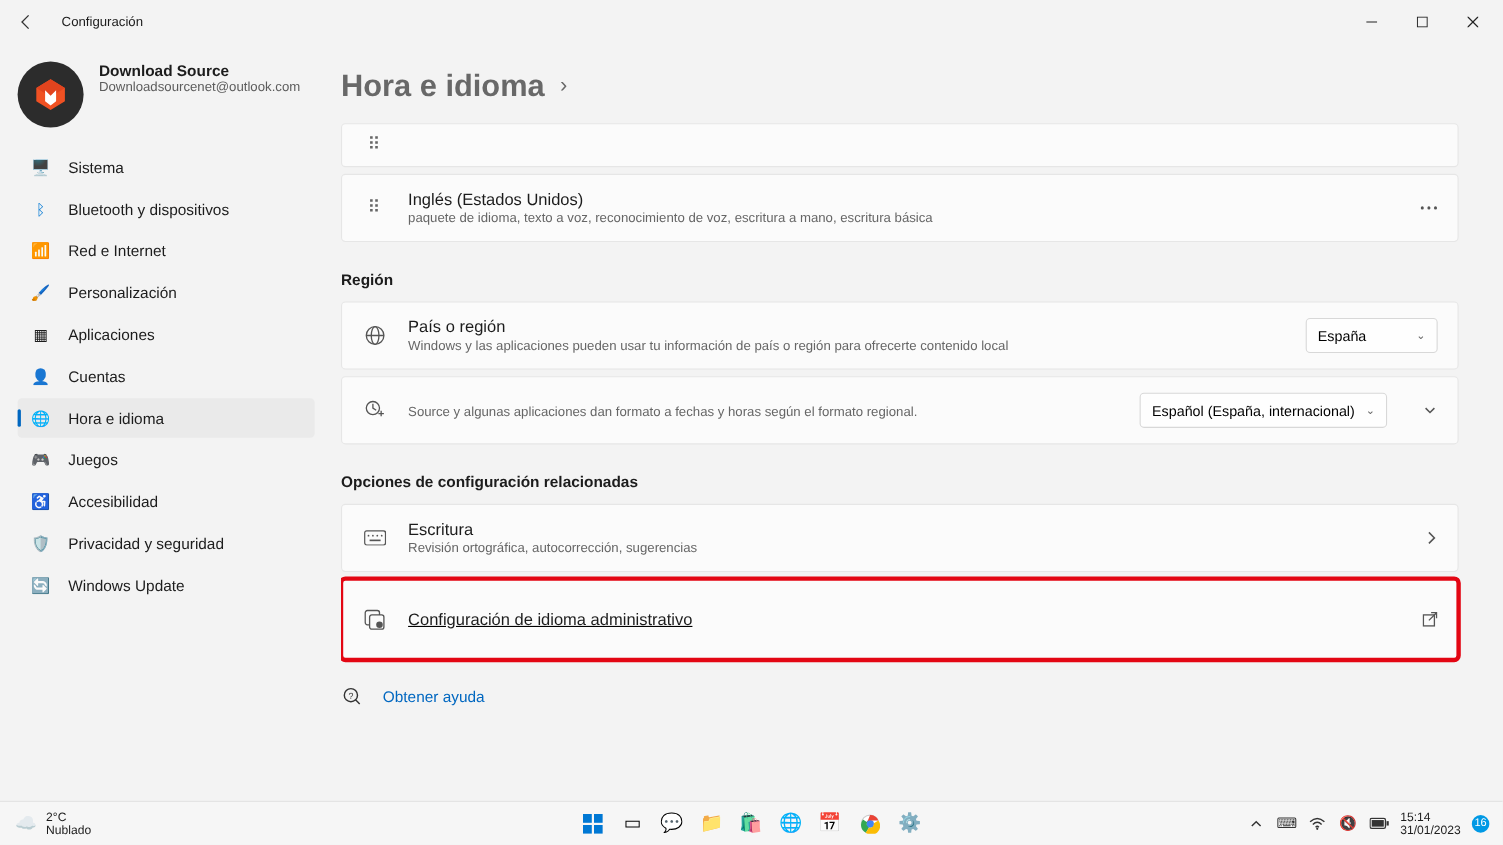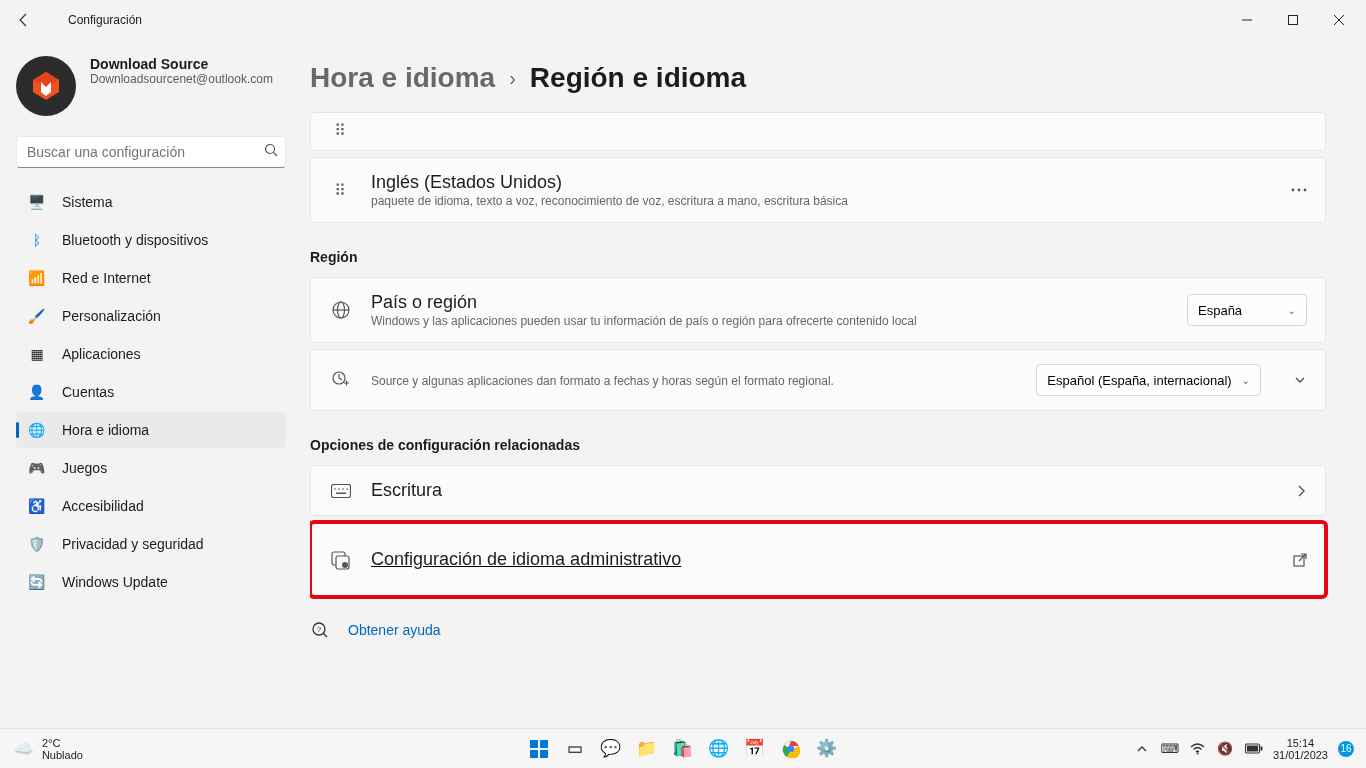--- a/index.html
+++ b/index.html
@@ -1,21 +1,21 @@
 <!DOCTYPE html>
 <html><head>
 <meta charset="utf-8">
 <style>
 * { margin: 0; padding: 0; box-sizing: border-box; font-family: "Segoe UI", sans-serif; }
 body { background: #f3f3f3; width: 1366px; height: 768px; overflow: hidden; position: relative; }
 
 
 .titlebar { height: 40px; display: flex; align-items: center; padding: 0 4px; }
 .titlebar .back { width: 40px; height: 40px; display: flex; align-items: center; justify-content: center; cursor: pointer; }
-.titlebar .title { font-size: 12px; color: #1c1c1c; margin-left: 24px; }
+.titlebar .title { font-size: 12px; color: #1c1c1c; margin-left: 12px; }
 .titlebar .spacer { flex: 1; }
 .titlebar .winbtn { width: 46px; height: 40px; display: flex; align-items: center; justify-content: center; cursor: pointer; }
 
 
 .layout { display: flex; height: 688px; }
 
 
 .sidebar { width: 310px; padding: 8px 0 0 16px; }
 .user-block { display: flex; align-items: flex-start; gap: 14px; padding: 8px 0 16px 0; }
 .avatar { width: 60px; height: 60px; border-radius: 50%; background: #2c2c2c; display: flex; align-items: center; justify-content: center; }
@@ -37,21 +37,21 @@
 .breadcrumb { display: flex; align-items: center; gap: 14px; margin: 14px 0 18px 0; }
 .bc-parent { font-size: 28px; font-weight: 600; color: #686868; }
 .bc-sep { font-size: 20px; color: #686868; }
 .bc-current { font-size: 28px; font-weight: 600; color: #1c1c1c; }
 
 .card { background: #fbfbfb; border: 1px solid #e6e6e6; border-radius: 4px; margin-bottom: 6px; }
 .card-row { display: flex; align-items: center; padding: 14px 18px; gap: 18px; }
 .card-icon { width: 24px; color: #555; display: flex; align-items: center; justify-content: center; }
 .drag-handle { width: 24px; display: flex; align-items: center; justify-content: center; color: #666; font-size: 16px; letter-spacing: 2px; }
 .card-body { flex: 1; }
-.card-title { font-size: 18px; color: #1c1c1c; }
+.card-title { font-size: 15px; color: #1c1c1c; }
 .card-sub { font-size: 12px; color: #666; margin-top: 1px; }
 .card-action { color: #555; display: flex; align-items: center; cursor: pointer; }
 
 .dropdown { background: #fefefe; border: 1px solid #d8d8d8; border-radius: 4px; height: 32px; min-width: 120px; padding: 0 10px; display: flex; align-items: center; justify-content: space-between; gap: 10px; font-size: 13px; cursor: pointer; }
 .dropdown .chev { color: #666; font-size: 10px; }
 
 .section-head { font-size: 14px; font-weight: 600; color: #1c1c1c; margin: 26px 0 12px 0; }
 
 .highlighted { outline: 4px solid #e30613; outline-offset: -2px; text-decoration: underline; }
 
@@ -61,21 +61,21 @@
 .help-link .hli { width: 20px; color: #333; display: flex; align-items: center; justify-content: center; }
 
 
 .taskbar { position: absolute; left: 0; right: 0; bottom: 0; height: 40px; background: #f6f6f6; border-top: 1px solid #e3e3e3; display: flex; align-items: center; }
 .tb-left { display: flex; align-items: center; gap: 8px; padding-left: 14px; }
 .tb-weather { font-size: 11px; line-height: 12px; color: #1c1c1c; }
 .tb-center { position: absolute; left: 50%; transform: translateX(-50%); display: flex; gap: 8px; }
 .tb-icon { width: 28px; height: 28px; display: flex; align-items: center; justify-content: center; border-radius: 4px; cursor: pointer; font-size: 17px; }
 .tb-right { margin-left: auto; display: flex; align-items: center; gap: 10px; padding-right: 12px; }
 .tray-icon { width: 18px; height: 18px; display: flex; align-items: center; justify-content: center; cursor: pointer; color: #333; font-size: 13px; }
-.clock { font-size: 11px; line-height: 12px; text-align: center; color: #1c1c1c; }
+.clock { font-size: 11px; line-height: 12px; text-align: left; color: #1c1c1c; }
 .pill { width: 16px; height: 16px; border-radius: 50%; background: #0099e5; color: #fff; font-size: 10px; display: flex; align-items: center; justify-content: center; }
 
 
 .svg { display: block; }
 </style>
 </head>
 <body>
 
 <div class="titlebar">
   <div class="back">
@@ -113,29 +113,20 @@
             <polygon points="20,6 33,14 20,22 7,14" fill="#e2441e"></polygon>
             <polygon points="15,16 20,21 25,16 25,26 20,30 15,26" fill="#ffffff"></polygon>
           </svg>
       </div>
       <div>
         <div class="user-name">Download Source</div>
         <div class="user-email">Downloadsourcenet@outlook.com</div>
       </div>
     </div>
 
-    <div class="search-wrap">
-      <input class="search" type="text" placeholder="Buscar una configuración" style="">
-      <span class="search-icon-btn">
-        <svg width="14" height="14" viewBox="0 0 14 14">
-            <circle cx="6" cy="6" r="4.5" stroke="#555" stroke-width="1.2" fill="none"></circle>
-            <line x1="9.5" y1="9.5" x2="13" y2="13" stroke="#555" stroke-width="1.2"></line>
-          </svg>
-      </span>
-    </div>
 
     <ul class="nav">
       <li>
           <span class="ico">🖥️</span>
           <span>Sistema</span>
         </li>
       <li>
           <span class="ico" style="color:#0078d4">ᛒ</span>
           <span>Bluetooth y dispositivos</span>
         </li>
@@ -175,21 +166,20 @@
           <span class="ico" style="color:#ff8c00">🔄</span>
           <span>Windows Update</span>
         </li>
     </ul>
   </aside>
 
   <main class="main">
     <div class="breadcrumb">
       <span class="bc-parent">Hora e idioma</span>
       <span class="bc-sep">›</span>
-      <span class="bc-current">Región e idioma</span>
     </div>
 
     <div class="card">
       <div class="card-row" style="padding-top:8px;padding-bottom:10px;">
         <div class="drag-handle">⠿</div>
       </div>
     </div>
 
     <div class="card">
       <div class="card-row">
@@ -263,20 +253,21 @@
               <rect x="0.5" y="0.5" width="19" height="13" rx="2" stroke="#555" stroke-width="1.2" fill="none"></rect>
               <circle cx="4" cy="5" r="0.8" fill="#555"></circle>
               <circle cx="8" cy="5" r="0.8" fill="#555"></circle>
               <circle cx="12" cy="5" r="0.8" fill="#555"></circle>
               <circle cx="16" cy="5" r="0.8" fill="#555"></circle>
               <rect x="5" y="8.5" width="10" height="1.5" fill="#555"></rect>
             </svg>
         </div>
         <div class="card-body">
           <div class="card-title">Escritura</div>
+          <div class="card-sub">Revisión ortográfica, autocorrección, sugerencias</div>
         </div>
         <div class="card-action">
           <svg width="12" height="12" viewBox="0 0 12 12">
               <path d="M4 1 L9 6 L4 11" stroke="#555" stroke-width="1.4" fill="none"></path>
             </svg>
         </div>
       </div>
     </div>
 
     <div class="card highlighted">

